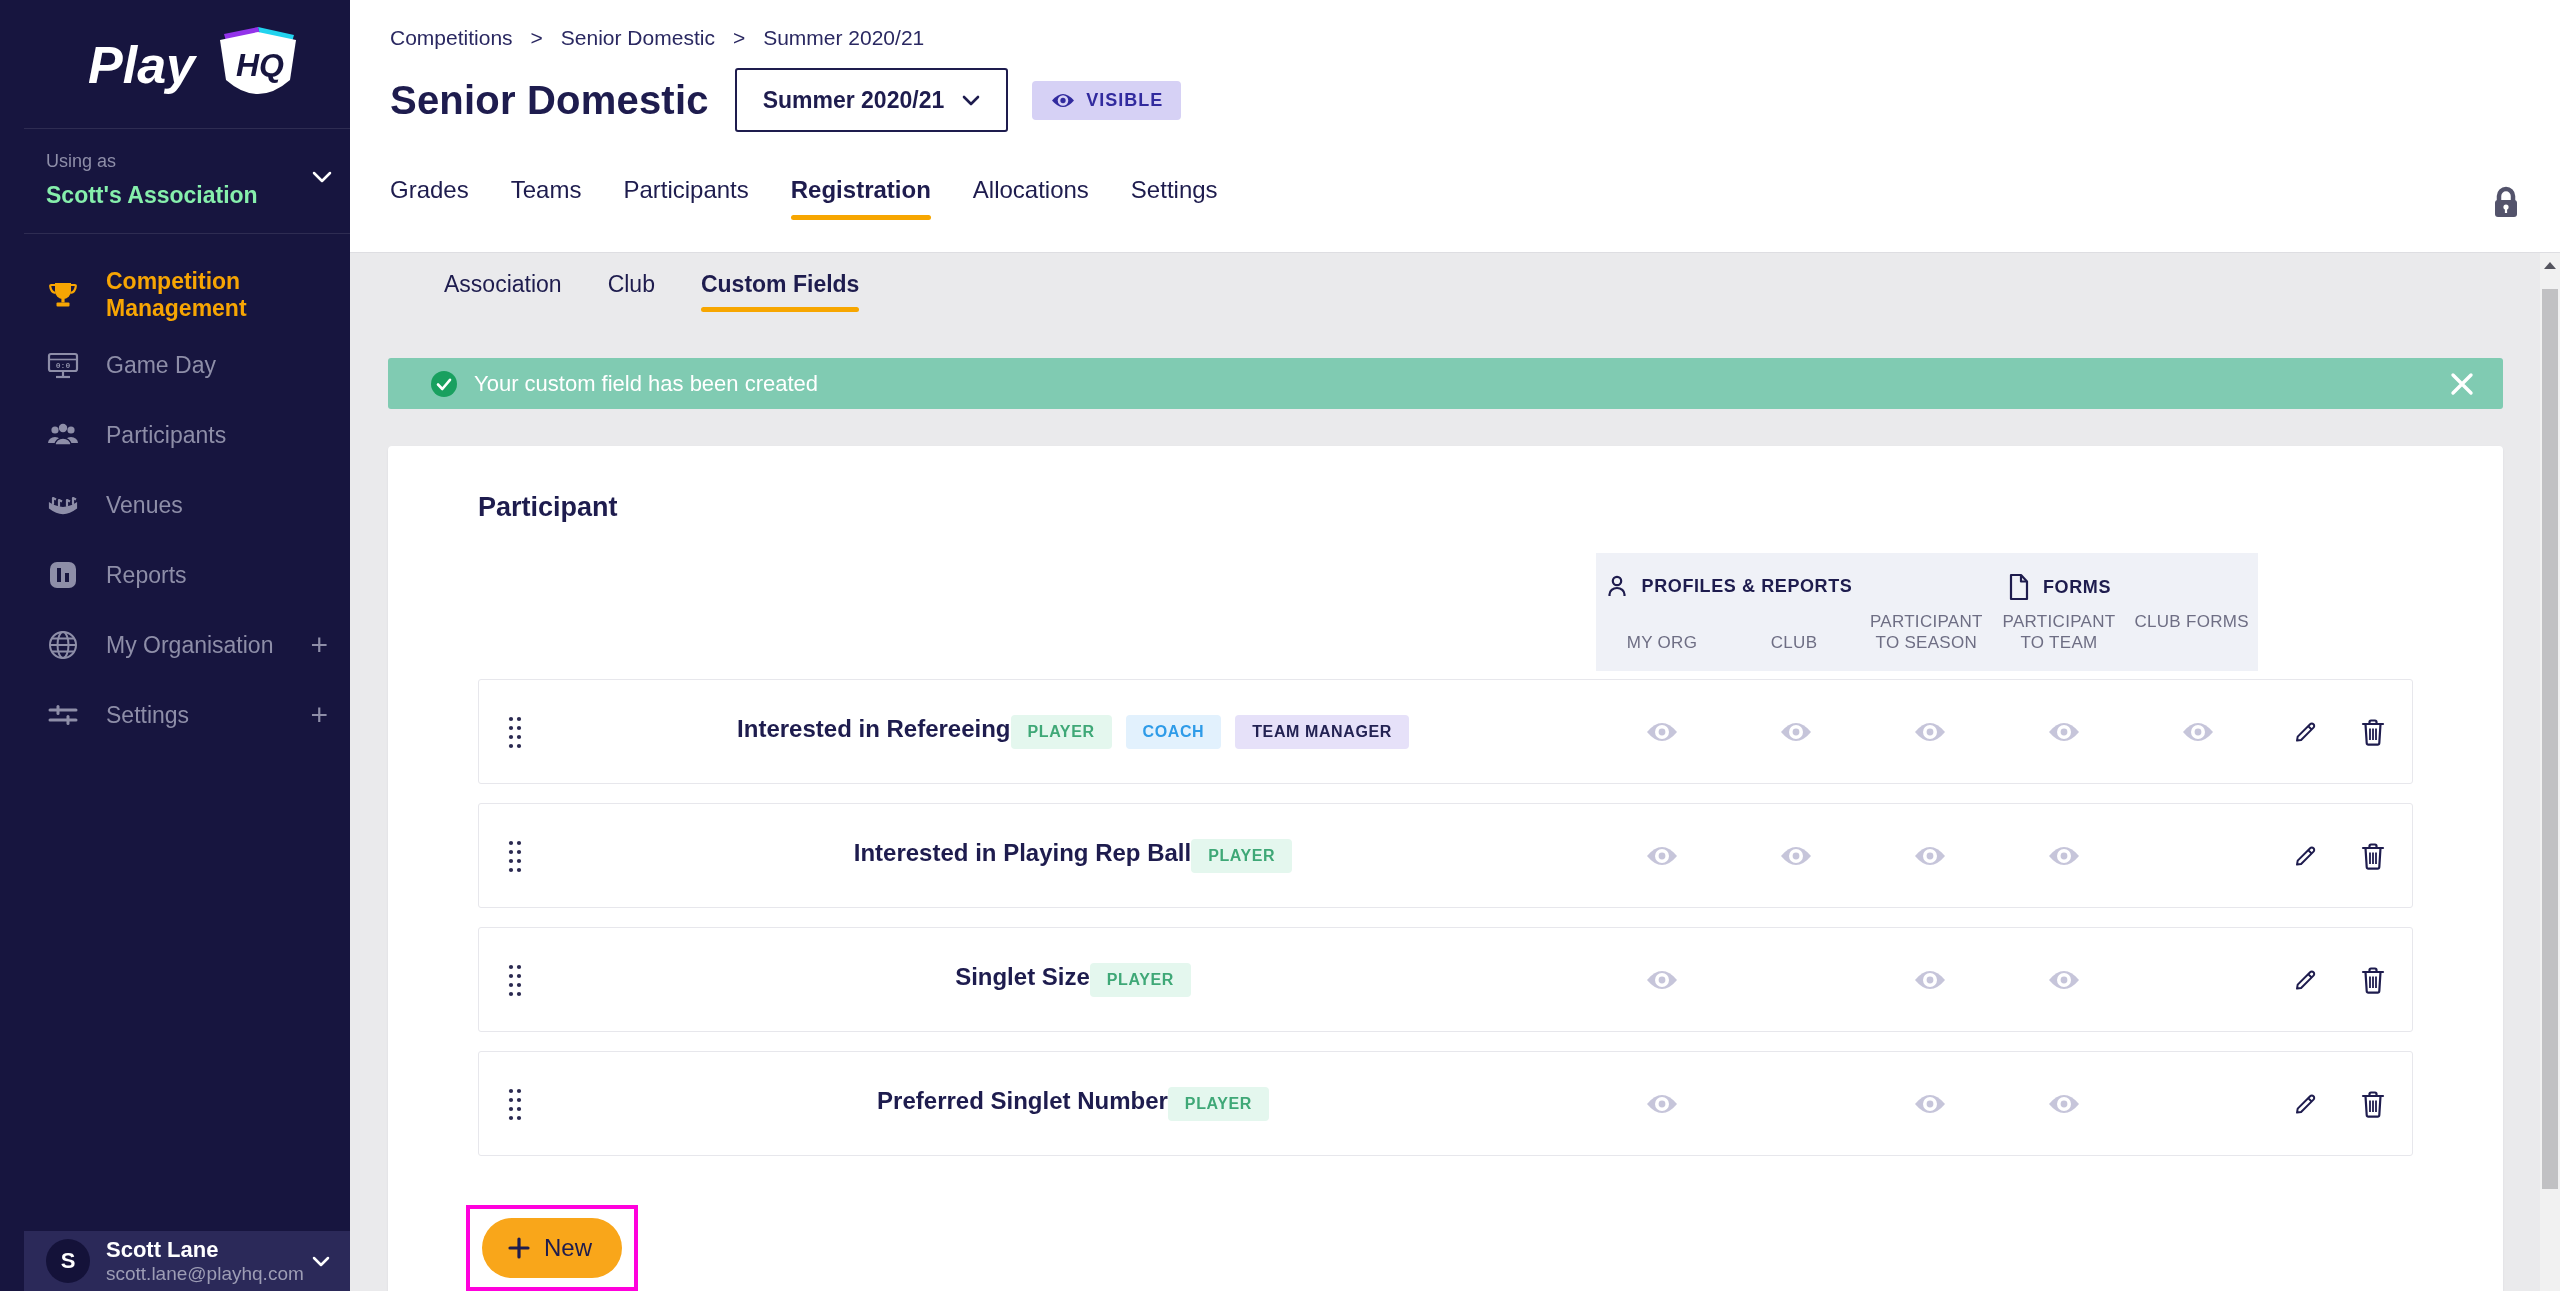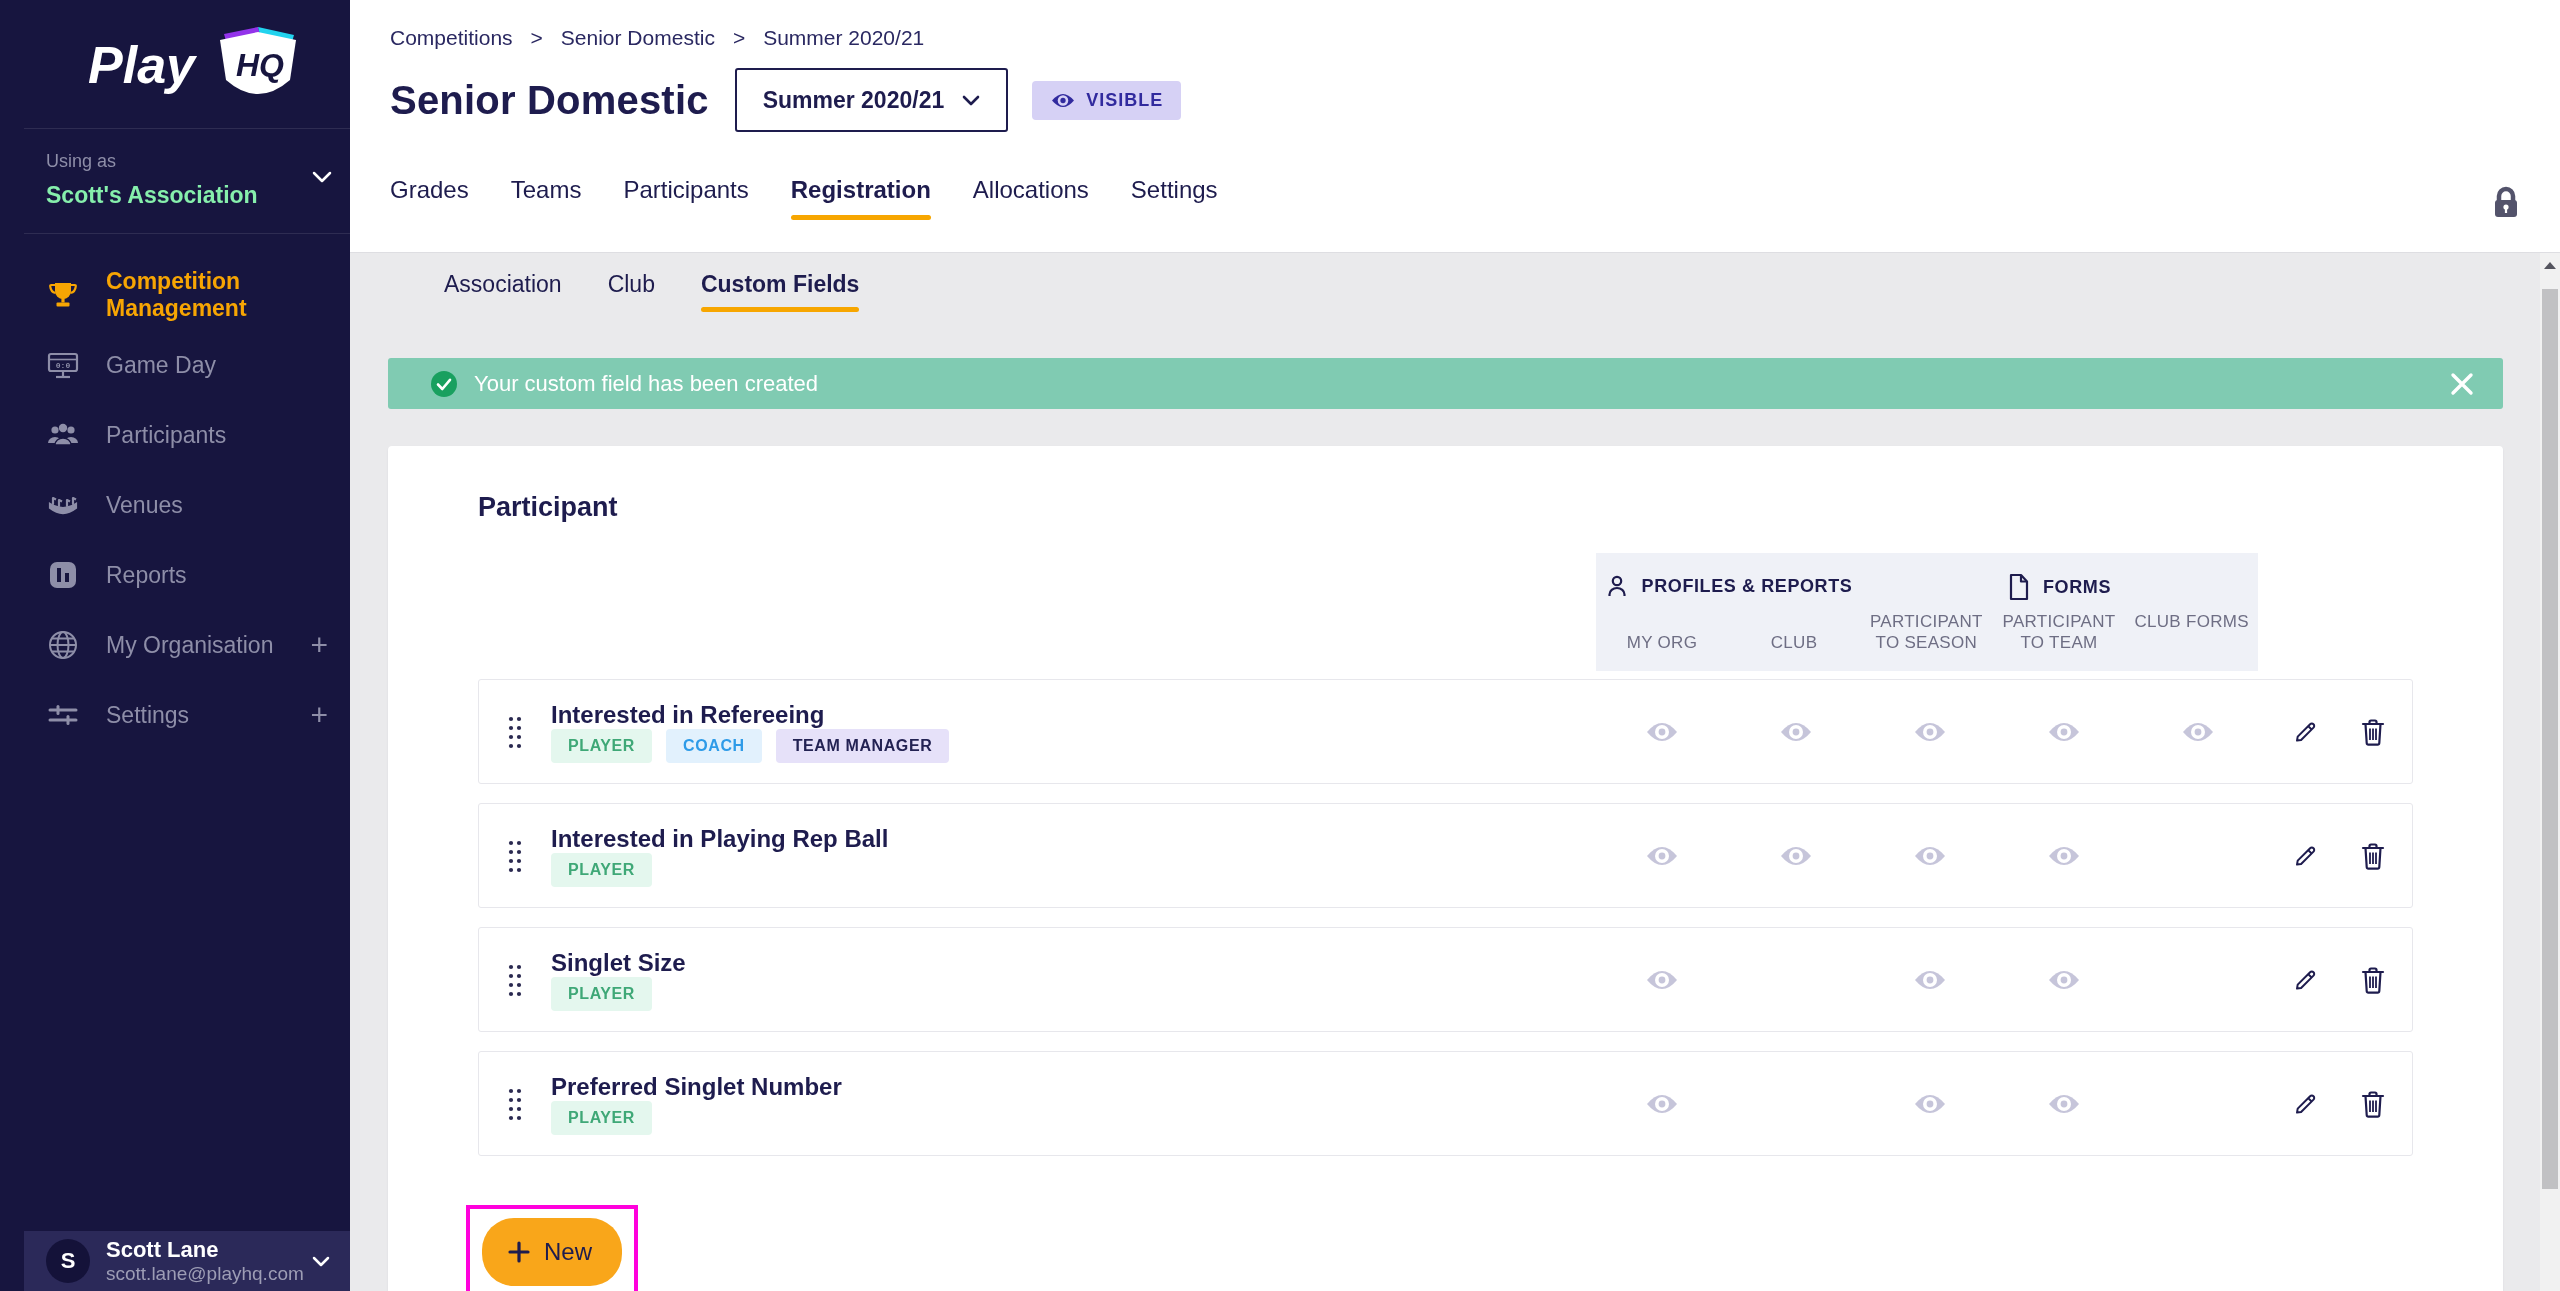--- a/index.html
+++ b/index.html
@@ -63,35 +63,35 @@
   .panel { background:#EFF1F7; display:flex; flex-direction:column; justify-content:space-between; padding:20px 0 18px 0; }
   .panel-top { display:flex; align-items:center; justify-content:center; gap:12px; }
   .panel-label { font-size:18px; font-weight:700; letter-spacing:0.6px; color:#1E1C4E; }
   .panel-cols { display:flex; }
   .panel-col { flex:1 1 0; text-align:center; font-size:17px; letter-spacing:0.3px; color:#6E6E84; line-height:1.25; padding:0 9px; }
   .th-actions { flex:0 0 147px; }
   
   .rows { margin-top:8px; }
   .frow { display:flex; align-items:center; height:105px; background:#fff; border:1px solid #E7E7EC; border-radius:3px; margin-bottom:19px; }
   .frow-handle { flex:0 0 72px; display:flex; justify-content:center; cursor:grab; }
-  .frow-main { flex:1 1 auto; display:flex; flex-direction:column; justify-content:center; min-width:0; }
+  .frow-main { flex:1 1 auto; display:flex; justify-content:center; min-width:0; }
   .frow-title { font-size:24px; font-weight:700; color:#1E1C4E; }
   .badges { display:flex; gap:14px; }
   .badge { height:34px; padding:0 17px; border-radius:4px; font-size:16px; font-weight:700; letter-spacing:0.6px; display:flex; align-items:center; }
   .badge.player { background:#E4F7EE; color:#3FA877; }
   .badge.coach { background:#E2F1FD; color:#2E9BE8; }
   .badge.team-manager { background:#E6E1F9; color:#232253; }
   .cells { display:flex; flex:0 0 670px; }
   .cell { flex:0 0 134px; display:flex; align-items:center; justify-content:center; }
   .cell .eye-btn { background:none; border:none; cursor:pointer; display:flex; }
   .frow-actions { flex:0 0 147px; display:flex; align-items:center; justify-content:center; gap:34px; }
   .icon-btn { background:none; border:none; cursor:pointer; display:flex; padding:2px; }
   
   .annotation { display:inline-block; border:4px solid #FF00DC; padding:9px 12px; margin:30px 0 20px -12px; align-self:flex-start; }
-  .new-btn { height:68px; padding:0 30px 0 26px; border:none; border-radius:32px; background:#F9A61A; display:flex; align-items:center; gap:14px; font-size:24px; color:#1E1C4E; cursor:pointer; font-family:inherit; }
+  .new-btn { height:60px; padding:0 30px 0 26px; border:none; border-radius:32px; background:#F9A61A; display:flex; align-items:center; gap:14px; font-size:24px; color:#1E1C4E; cursor:pointer; font-family:inherit; }
   
   .vscroll { position:absolute; top:0; right:0; bottom:0; width:20px; background:#F1F1F1; }
   .vscroll-arrow { position:absolute; top:8px; left:3px; }
   .vscroll-thumb { position:absolute; top:36px; left:2px; width:16px; height:900px; background:#C1C1C3; }
   svg { display:block; }
 </style>
 </head>
 <body>
 
 <aside class="sidebar">

